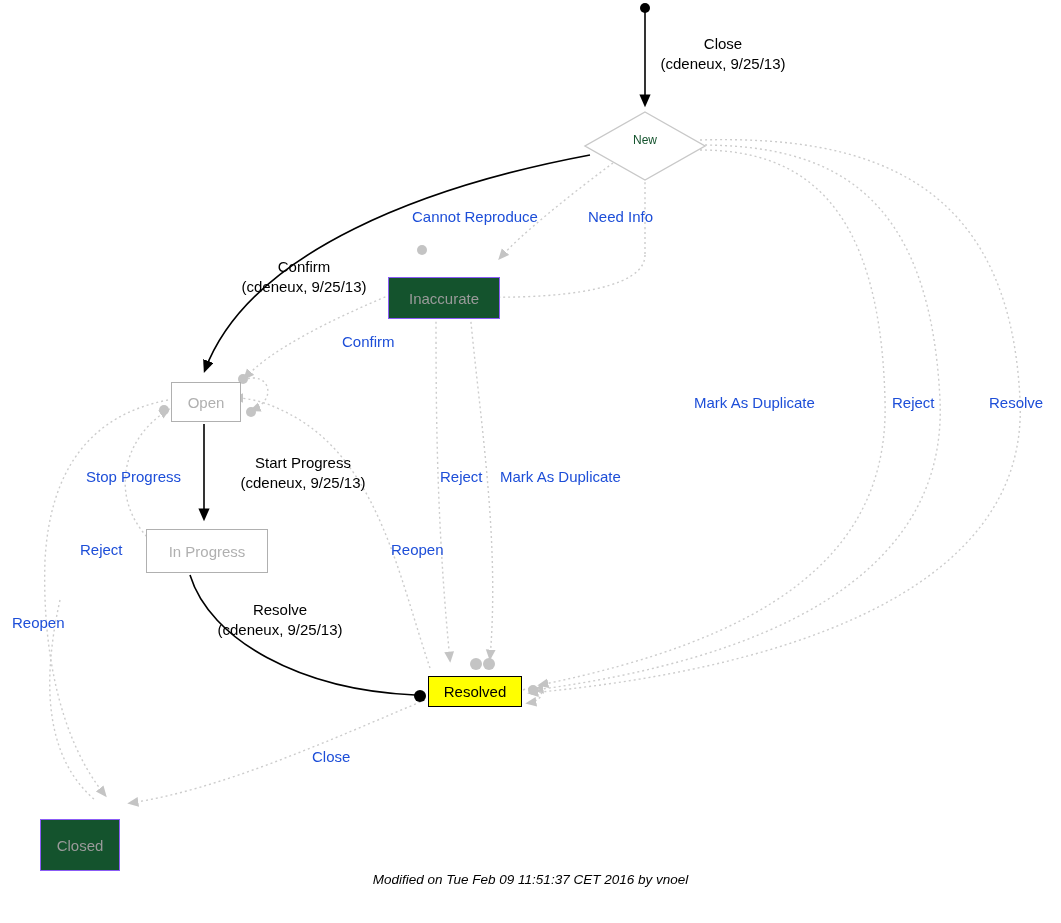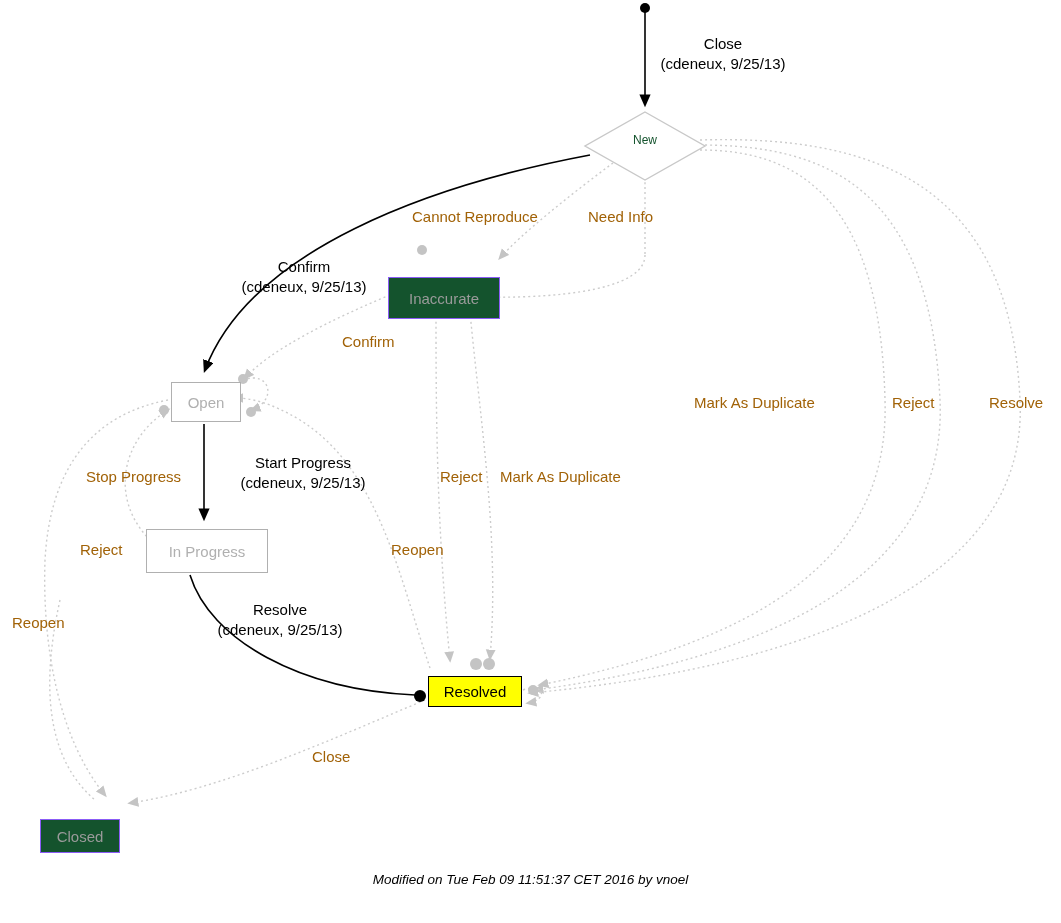--- a/index.html
+++ b/index.html
@@ -58,21 +58,21 @@
   }
   .edge-label {
     position: absolute;
     font-size: 15px;
     color: #000000;
     white-space: nowrap;
     text-align: center;
     line-height: 1.35;
   }
   .edge-label.dim {
-    color: #a16207;
+    color: #1d4ed8;
   }
   .footer {
     position: absolute;
     width: 100%;
     text-align: center;
     font-style: italic;
     font-size: 13.5px;
     color: #000000;
     line-height: 1.5;
   }
@@ -152,21 +152,21 @@
   <div class="node node-diamond-label" style="left:585px; top:133px; width:120px; text-align:center;">New</div>
 
   <div class="node node-grey" style="left:388px; top:255px; width:112px; height:42px;">Inaccurate</div>
 
   <div class="node node-rect node-inactive" style="left:171px; top:382px; width:70px; height:40px;">Open</div>
 
   <div class="node node-rect node-inactive" style="left:146px; top:529px; width:122px; height:44px;">In Progress</div>
 
   <div class="node node-active" style="left:428px; top:676px; width:94px; height:31px;">Resolved</div>
 
-  <div class="node node-grey" style="left:40px; top:797px; width:80px; height:34px;text-align:right;">Closed</div>
+  <div class="node node-grey" style="left:40px; top:797px; width:80px; height:52px;text-align:right;">Closed</div>
 
   <div class="edge-label" style="left:648px; top:34px; width:150px; text-align:center;">
     <div>Close</div>
     <div>(cdeneux, 9/25/13)</div>
   </div>
 
   <div class="edge-label" style="left:228px; top:257px; width:152px; text-align:center;">
     <div>Confirm</div>
     <div>(cdeneux, 9/25/13)</div>
   </div>

